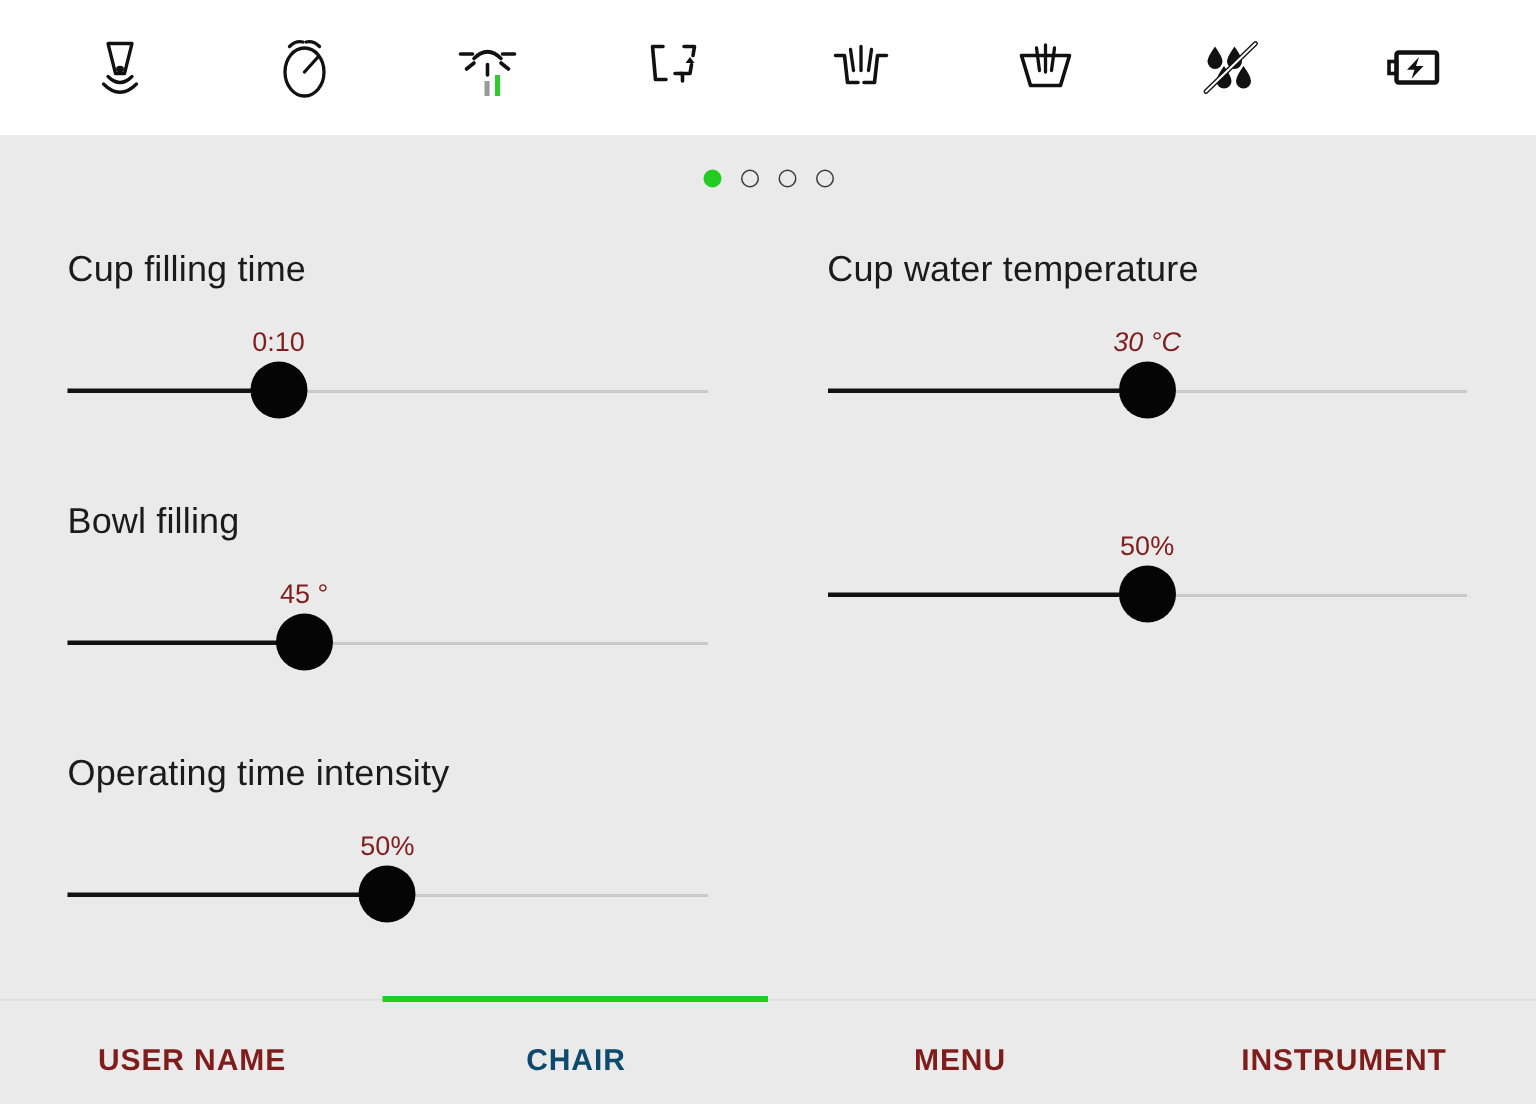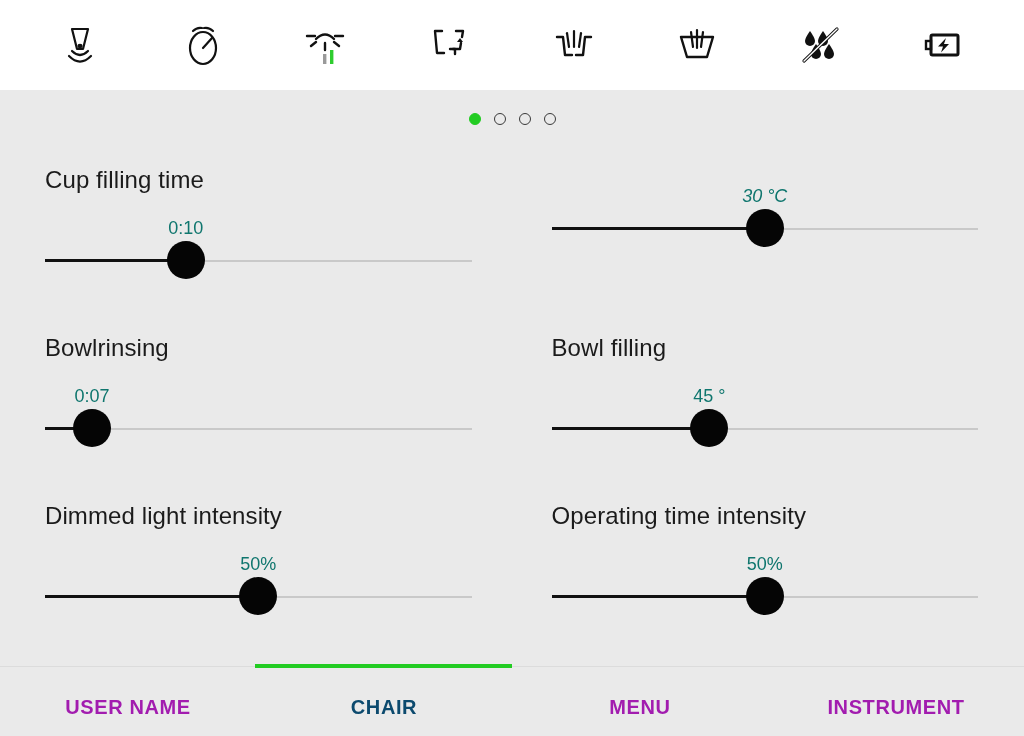--- a/index.html
+++ b/index.html
@@ -94,21 +94,21 @@
   .slider-wrap {
     position: relative;
     margin-top: 24px;
     height: 70px;
   }
   .slider-value {
     position: absolute;
     top: 0;
     transform: translateX(-50%);
     font-size: 18px;
-    color: #0f766e;
+    color: #7f1d1d;
     white-space: nowrap;
   }
   .slider-track {
     position: absolute;
     top: 42px;
     left: 0;
     right: 0;
     height: 2px;
     background: #c9c9c9;
   }
@@ -140,21 +140,21 @@
     display: flex;
     align-items: center;
     background: #eaeaea;
   }
   .tab {
     flex: 1 1 0;
     text-align: center;
     font-size: 20px;
     font-weight: bold;
     letter-spacing: 0.6px;
-    color: #a21caf;
+    color: #7f1d1d;
     cursor: pointer;
   }
   .tab.active { color: #0c4a6e; }
   .tab-indicator {
     position: absolute;
     top: -3px;
     left: 255px;
     width: 257px;
     height: 4px;
     background: #22cc22;
@@ -263,50 +263,41 @@
         <div class="slider-label">Cup filling time</div>
         <div class="slider-wrap">
           <div class="slider-track"></div>
           <div class="slider-fill" style="width: 33%;"></div>
           <div class="slider-value" style="left: 33%;">0:10</div>
           <div class="slider-thumb" style="left: 33%;"></div>
         </div>
       </div>
 
       <div class="slider-block">
+        <div class="slider-label">Cup water temperature</div>
         <div class="slider-wrap">
           <div class="slider-track"></div>
           <div class="slider-fill" style="width: 50%;"></div>
           <div class="slider-value" style="left: 50%; font-style: italic;">30 °C</div>
           <div class="slider-thumb" style="left: 50%;"></div>
         </div>
       </div>
 
-      <div class="slider-block">
-        <div class="slider-label">Bowlrinsing</div>
-        <div class="slider-wrap">
-          <div class="slider-track"></div>
-          <div class="slider-fill" style="width: 11%;"></div>
-          <div class="slider-value" style="left: 11%;">0:07</div>
-          <div class="slider-thumb" style="left: 11%;"></div>
-        </div>
-      </div>
 
       <div class="slider-block">
         <div class="slider-label">Bowl filling</div>
         <div class="slider-wrap">
           <div class="slider-track"></div>
           <div class="slider-fill" style="width: 37%;"></div>
           <div class="slider-value" style="left: 37%;">45 °</div>
           <div class="slider-thumb" style="left: 37%;"></div>
         </div>
       </div>
 
       <div class="slider-block">
-        <div class="slider-label">Dimmed light intensity</div>
         <div class="slider-wrap">
           <div class="slider-track"></div>
           <div class="slider-fill" style="width: 50%;"></div>
           <div class="slider-value" style="left: 50%;">50%</div>
           <div class="slider-thumb" style="left: 50%;"></div>
         </div>
       </div>
 
       <div class="slider-block">
         <div class="slider-label">Operating time intensity</div>

